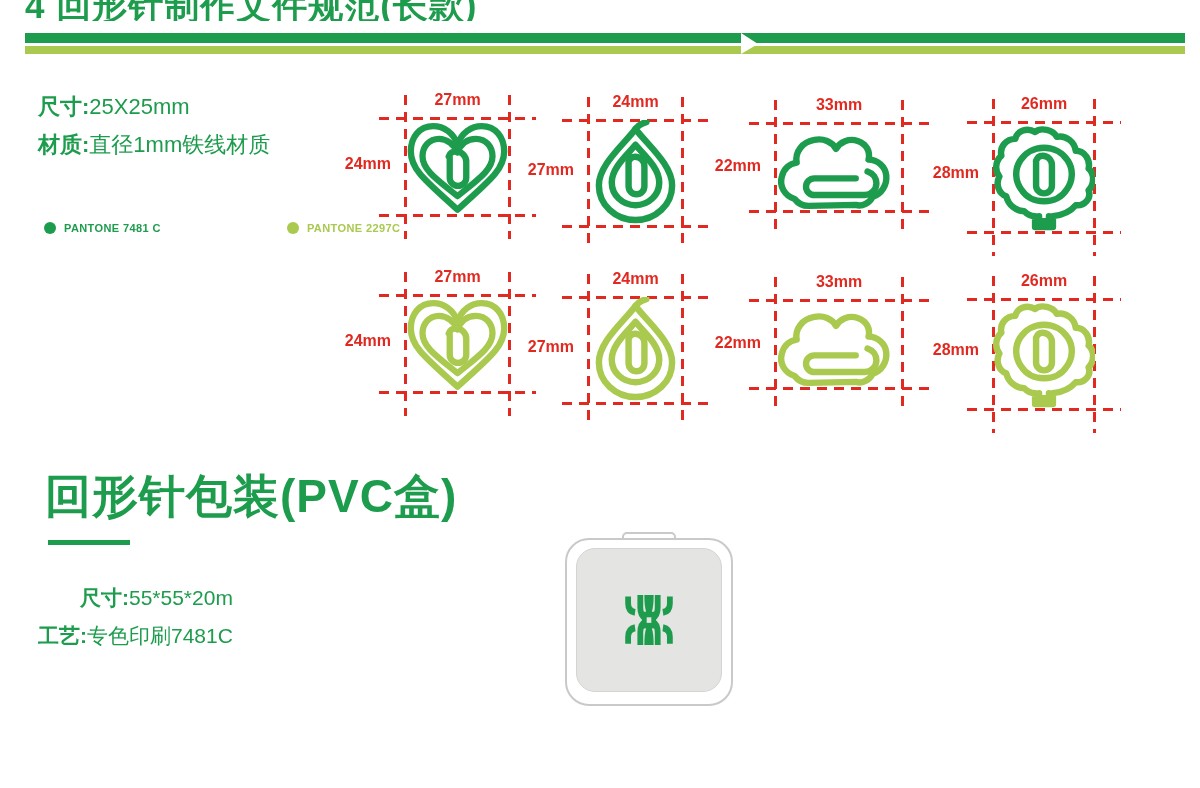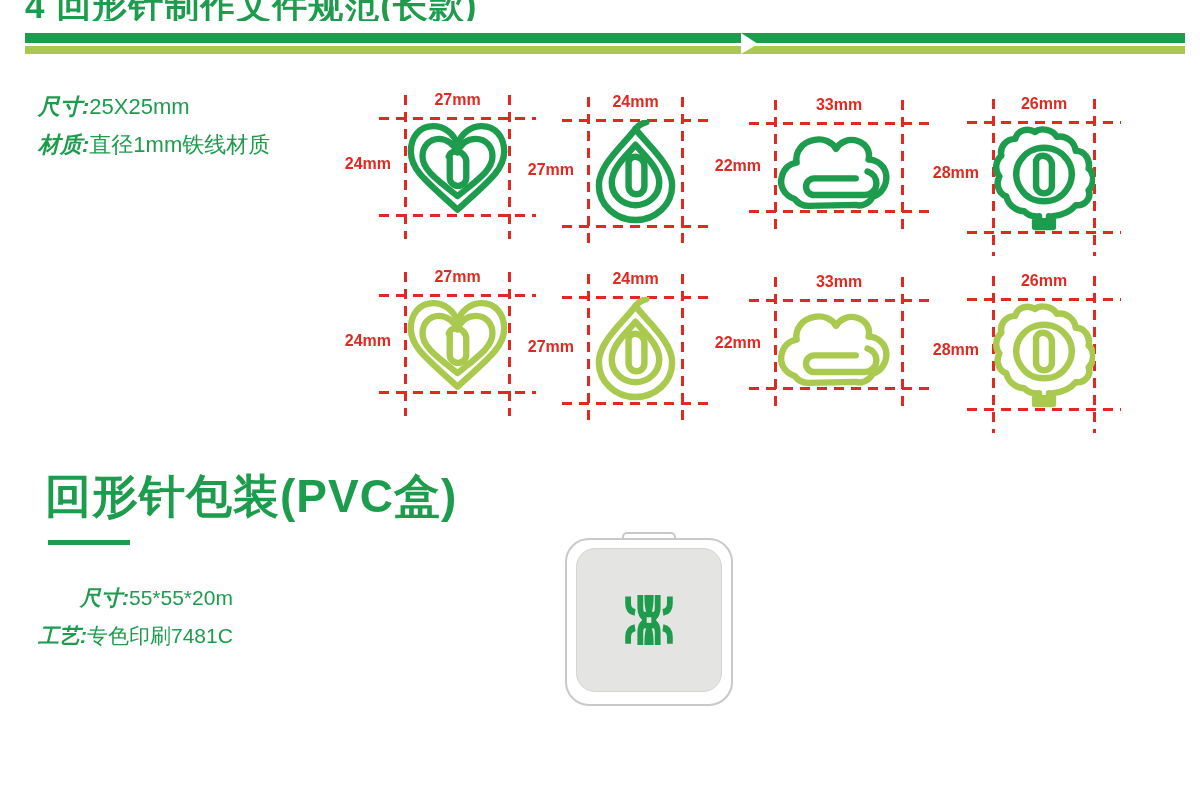--- a/index.html
+++ b/index.html
@@ -21,21 +21,21 @@
     color:var(--green-dark);letter-spacing:1px;white-space:nowrap;}
   .rule-dark{position:absolute;left:25px;top:33px;width:1160px;height:10px;background:var(--green-dark);}
   .rule-light{position:absolute;left:25px;top:46px;width:1160px;height:8px;background:var(--green-light);}
   .rule-arrow{position:absolute;left:741px;top:33px;width:0;height:0;
     border-top:11px solid transparent;border-bottom:10px solid transparent;border-left:17px solid #fff;}
   
   .spec-block{position:absolute;color:var(--green-dark);}
   .spec-top{left:38px;top:88px;}
   .spec-bottom{left:38px;top:579px;text-align:right;}
   .spec-line{font-size:22px;line-height:38px;white-space:nowrap;}
-  .spec-line .lbl{font-weight:800;font-style:italic;}
+  .spec-line .lbl{font-weight:800;}
   .spec-line .val{font-weight:500;}
   .pantone-row{position:absolute;left:44px;top:222px;display:flex;align-items:center;white-space:nowrap;}
   .dot{width:12px;height:12px;border-radius:50%;display:inline-block;}
   .dot.dark{background:var(--green-dark);}
   .dot.light{background:var(--green-light);margin-left:126px;}
   .pantone-name{font-size:11px;font-weight:700;letter-spacing:.4px;margin-left:8px;}
   .pantone-name.dark{color:var(--green-dark);}
   .pantone-name.light{color:var(--green-light);}
   
   .cell{position:absolute;}
@@ -129,20 +129,26 @@
     <h1 class="doc-title">4  回形针制作文件规范(长款)</h1>
   </div>
   <div class="rule-dark"></div>
   <div class="rule-light"></div>
   <div class="rule-arrow"></div>
 
   <div class="spec-block spec-top">
     <p class="spec-line"><span class="lbl">尺寸:</span><span class="val">25X25mm</span></p>
     <p class="spec-line"><span class="lbl">材质:</span><span class="val">直径1mm铁线材质</span></p>
   </div>
+  <div class="pantone-row">
+    <span class="dot dark"></span>
+    <span class="pantone-name dark">PANTONE 7481 C</span>
+    <span class="dot light"></span>
+    <span class="pantone-name light">PANTONE 2297C</span>
+  </div>
 
   <div class="cell row0" style="left:405px;top:118px;width:105px;height:98px;">
     <span class="wlab">27mm</span>
     <span class="hlab">24mm</span>
     <i class="vl l"></i>
       <i class="vl r"></i>
     <i class="hl t"></i>
       <i class="hl b"></i>
     <svg class="clip-svg">
         <use href="#shape-heart"></use>

